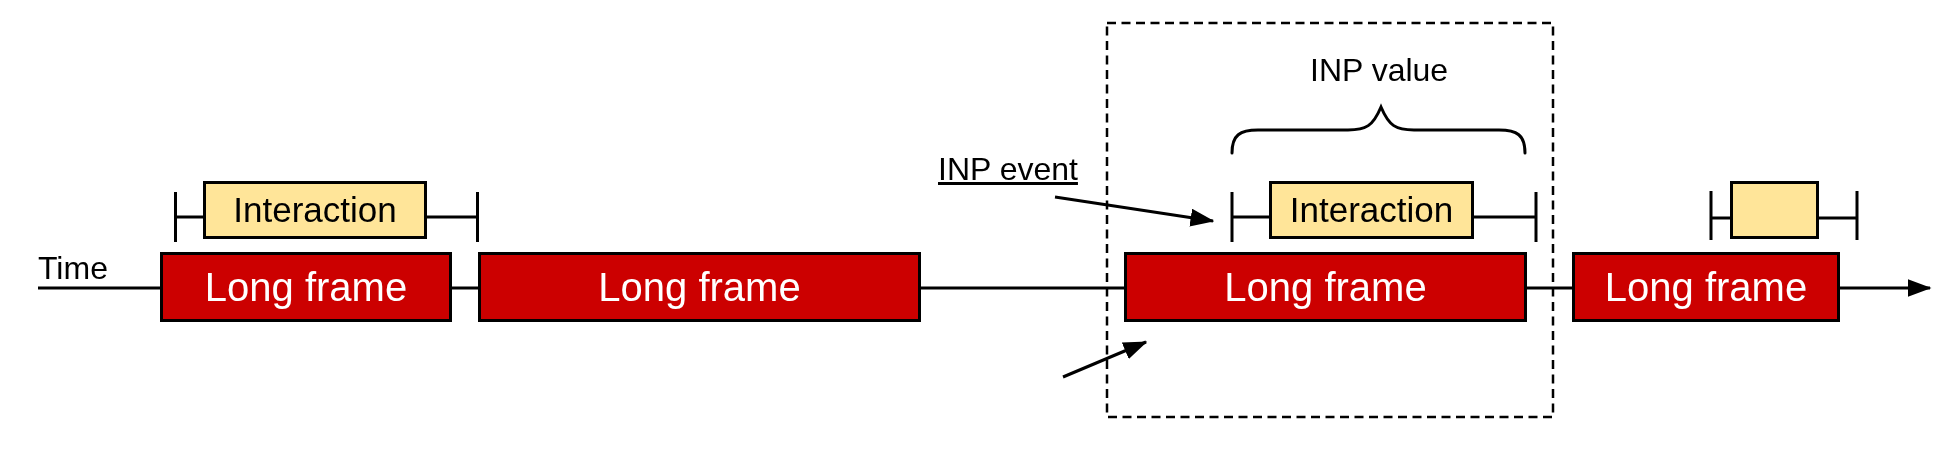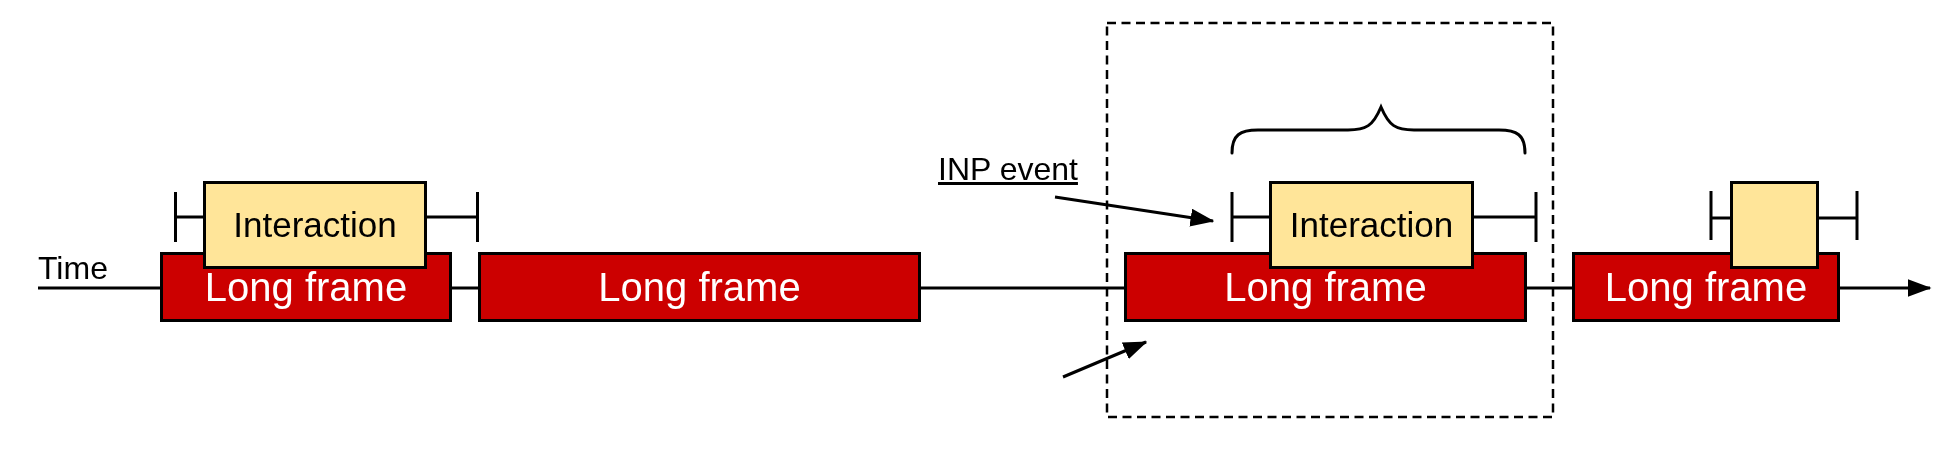--- a/index.html
+++ b/index.html
@@ -44,21 +44,21 @@
     z-index: 2;
     top: 252px;
     height: 70px;
   }
   .interaction {
     background: var(--c-interaction_fill, #ffe599);
     color: var(--c-label_text, #000000);
     font-size: 35px;
     z-index: 3;
     top: 181px;
-    height: 88px;
+    height: 58px;
   }
   .diagram-label {
     position: absolute;
     color: var(--c-label_text, #000000);
     font-size: 32px;
     line-height: 1.1;
     white-space: nowrap;
     z-index: 4;
   }
 </style>
@@ -131,14 +131,15 @@
     <span>Interaction</span>
   </div>
   <div class="box interaction" style="left:1269px; width:205px;">
     <span>Interaction</span>
   </div>
   <div class="box interaction" style="left:1730px; width:89px;">
     <span></span>
   </div>
 
   <div class="diagram-label" style="left:938px; top:152px;text-decoration:underline;">INP event</div>
+  <div class="diagram-label" style="left:1310px; top:53px;">INP value</div>
 
 </div>
 
 </body></html>

